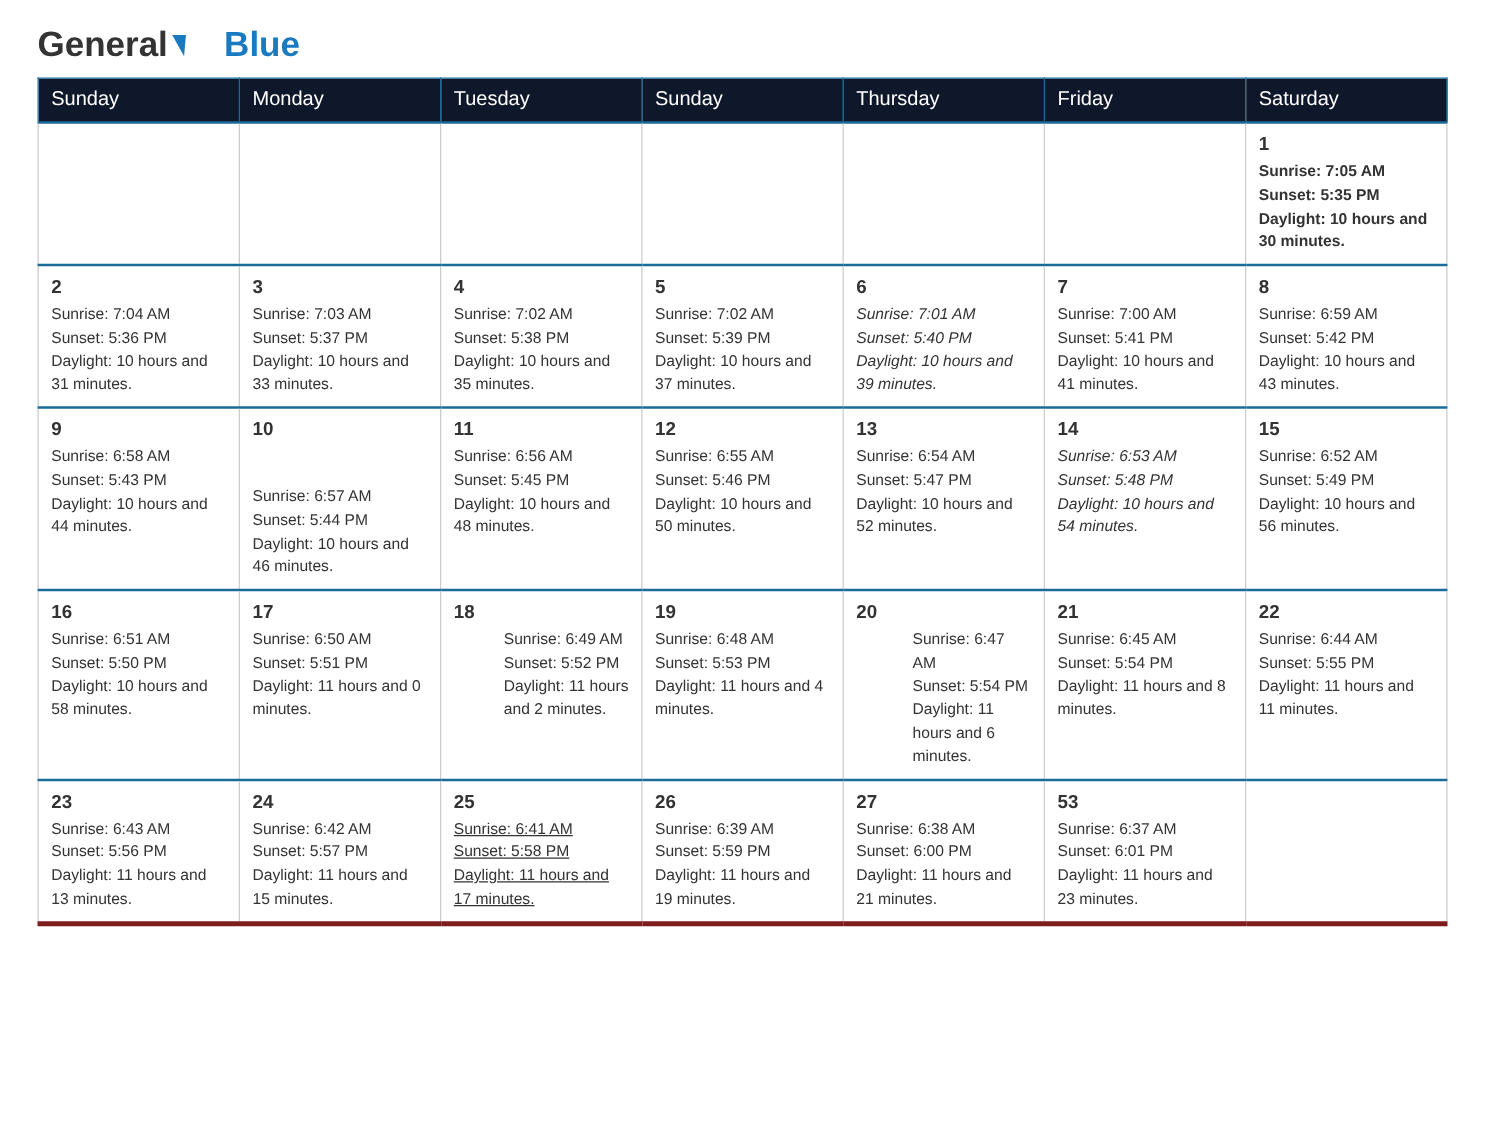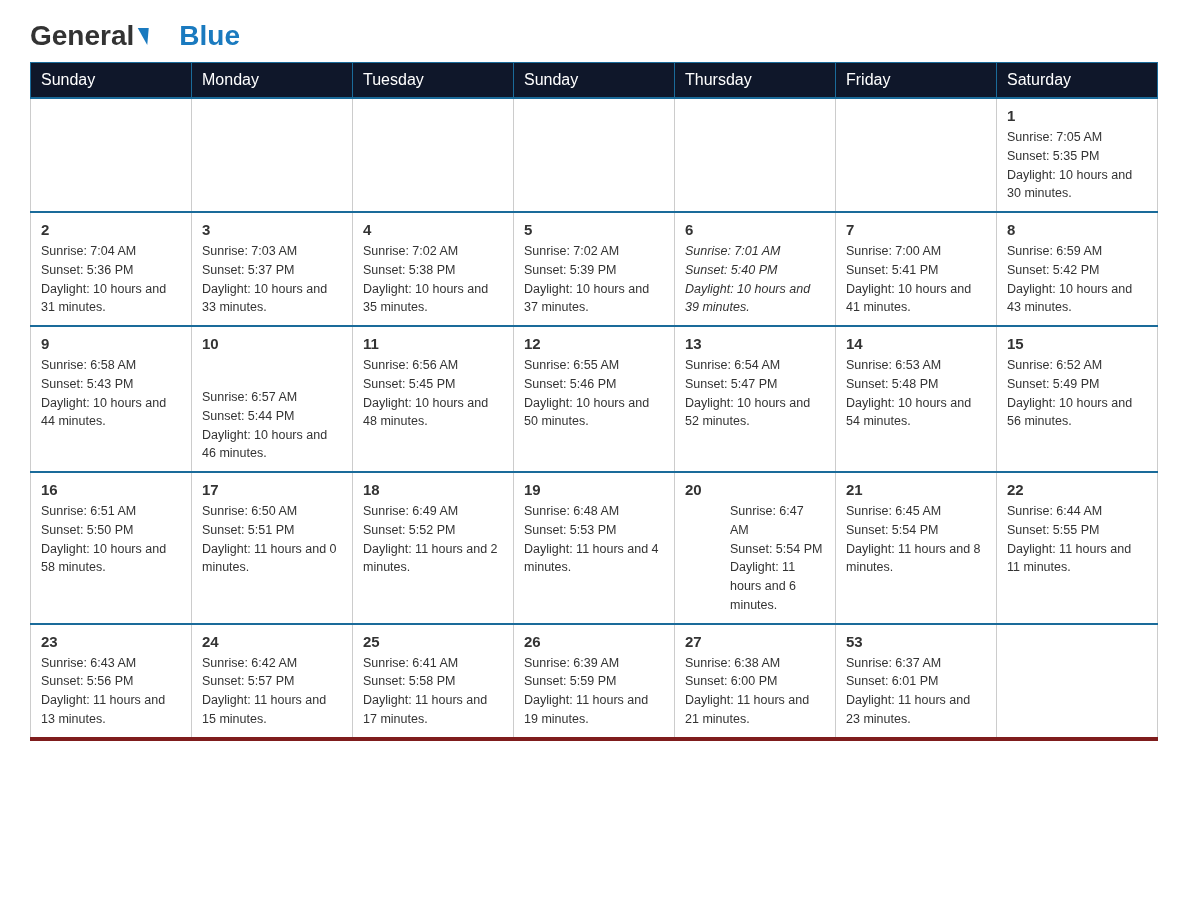--- a/index.html
+++ b/index.html
@@ -114,21 +114,21 @@
   <tbody id="calendar-body">
   <tr>
         <td class="empty-cell"></td>
         <td class="empty-cell"></td>
         <td class="empty-cell"></td>
         <td class="empty-cell"></td>
         <td class="empty-cell"></td>
         <td class="empty-cell"></td>
         <td>
           <span class="day-number">1</span>
-          <div class="day-info" style="white-space: pre-line;">Sunrise: 7:05 AM
+          <div class="day-info" style="white-space: pre-line; font-weight: bold;">Sunrise: 7:05 AM
 Sunset: 5:35 PM
 Daylight: 10 hours and 30 minutes.</div>
         </td>
       </tr>
       <tr>
         <td>
           <span class="day-number">2</span>
           <div class="day-info" style="white-space: pre-line;">Sunrise: 7:04 AM
 Sunset: 5:36 PM
 Daylight: 10 hours and 31 minutes.</div>
@@ -196,21 +196,21 @@
 Daylight: 10 hours and 50 minutes.</div>
         </td>
         <td>
           <span class="day-number">13</span>
           <div class="day-info" style="white-space: pre-line;">Sunrise: 6:54 AM
 Sunset: 5:47 PM
 Daylight: 10 hours and 52 minutes.</div>
         </td>
         <td>
           <span class="day-number">14</span>
-          <div class="day-info" style="white-space: pre-line;">Sunrise: 6:53 AM
+          <div class="day-info" style="white-space: pre-line; font-style: italic;">Sunrise: 6:53 AM
 Sunset: 5:48 PM
 Daylight: 10 hours and 54 minutes.</div>
         </td>
         <td>
           <span class="day-number">15</span>
           <div class="day-info" style="white-space: pre-line;">Sunrise: 6:52 AM
 Sunset: 5:49 PM
 Daylight: 10 hours and 56 minutes.</div>
         </td>
       </tr>
@@ -222,21 +222,21 @@
 Daylight: 10 hours and 58 minutes.</div>
         </td>
         <td>
           <span class="day-number">17</span>
           <div class="day-info" style="white-space: pre-line;">Sunrise: 6:50 AM
 Sunset: 5:51 PM
 Daylight: 11 hours and 0 minutes.</div>
         </td>
         <td>
           <span class="day-number">18</span>
-          <div class="day-info" style="white-space: pre-line;">Sunrise: 6:49 AM
+          <div class="day-info" style="white-space: pre-line; margin-left: 40px;">Sunrise: 6:49 AM
 Sunset: 5:52 PM
 Daylight: 11 hours and 2 minutes.</div>
         </td>
         <td>
           <span class="day-number">19</span>
           <div class="day-info" style="white-space: pre-line;">Sunrise: 6:48 AM
 Sunset: 5:53 PM
 Daylight: 11 hours and 4 minutes.</div>
         </td>
         <td>
@@ -266,21 +266,21 @@
 Daylight: 11 hours and 13 minutes.</div>
         </td>
         <td>
           <span class="day-number">24</span>
           <div class="day-info" style="white-space: pre-line;">Sunrise: 6:42 AM
 Sunset: 5:57 PM
 Daylight: 11 hours and 15 minutes.</div>
         </td>
         <td>
           <span class="day-number">25</span>
-          <div class="day-info" style="white-space: pre-line;">Sunrise: 6:41 AM
+          <div class="day-info" style="white-space: pre-line; text-decoration: underline;">Sunrise: 6:41 AM
 Sunset: 5:58 PM
 Daylight: 11 hours and 17 minutes.</div>
         </td>
         <td>
           <span class="day-number">26</span>
           <div class="day-info" style="white-space: pre-line;">Sunrise: 6:39 AM
 Sunset: 5:59 PM
 Daylight: 11 hours and 19 minutes.</div>
         </td>
         <td>

